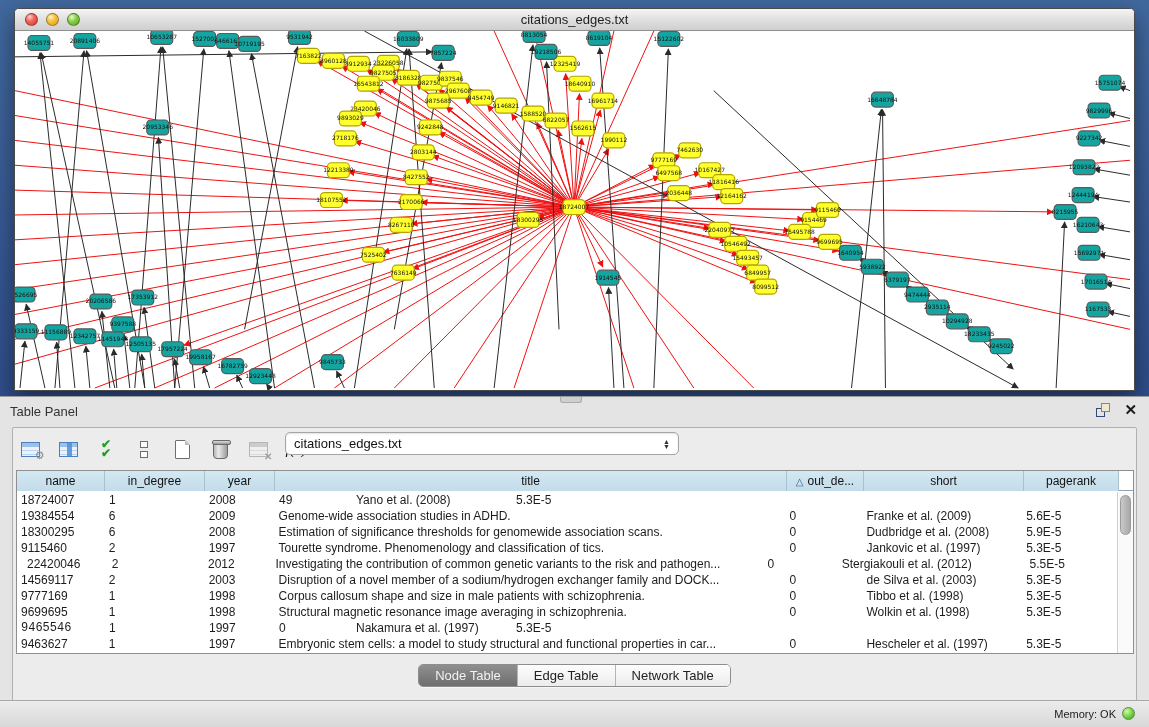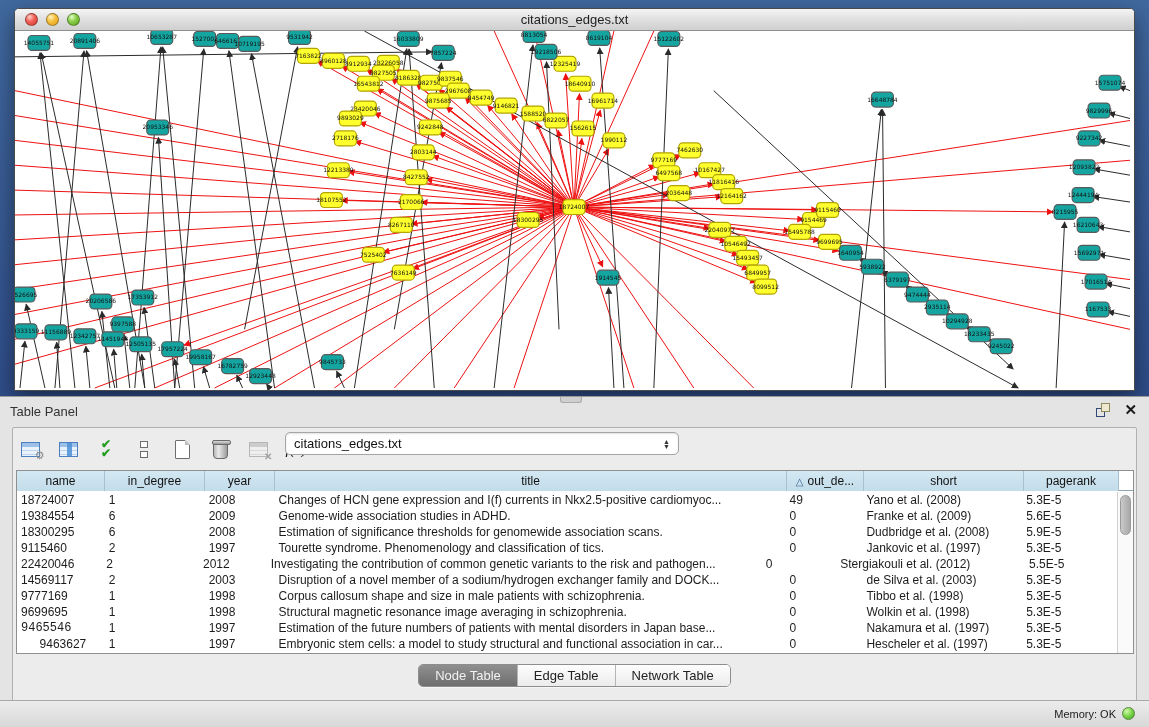--- a/index.html
+++ b/index.html
@@ -747,21 +747,20 @@
             </div>
             <div class="th" style="width: 95px; justify-content: center;">
               <span>pagerank</span>
             </div>
           </div>
         <div id="tbody">
             <div class="tr">
               <div class="td" style="width: 88px;">18724007</div>
               <div class="td" style="width: 100px;">1</div>
               <div class="td" style="width: 70px;">2008</div>
-              <div class="td" style="width: 512px;">Changes of HCN gene expression and I(f) currents in Nkx2.5-positive cardiomyoc...</div>
               <div class="td" style="width: 77px;">49</div>
               <div class="td" style="width: 160px;">Yano et al. (2008)</div>
               <div class="td" style="width: 95px;">5.3E-5</div>
             </div>
             <div class="tr">
               <div class="td" style="width: 88px;">19384554</div>
               <div class="td" style="width: 100px;">6</div>
               <div class="td" style="width: 70px;">2009</div>
               <div class="td" style="width: 512px;">Genome-wide association studies in ADHD.</div>
               <div class="td" style="width: 77px;">0</div>
@@ -780,21 +779,21 @@
             <div class="tr">
               <div class="td" style="width: 88px;">9115460</div>
               <div class="td" style="width: 100px;">2</div>
               <div class="td" style="width: 70px;">1997</div>
               <div class="td" style="width: 512px;">Tourette syndrome. Phenomenology and classification of tics.</div>
               <div class="td" style="width: 77px;">0</div>
               <div class="td" style="width: 160px;">Jankovic et al. (1997)</div>
               <div class="td" style="width: 95px;">5.3E-5</div>
             </div>
             <div class="tr">
-              <div class="td" style="width: 88px;">22420046</div>
+              <div class="td" style="width: 88px; margin-left: 6px;">22420046</div>
               <div class="td" style="width: 100px;">2</div>
               <div class="td" style="width: 70px;">2012</div>
               <div class="td" style="width: 512px;">Investigating the contribution of common genetic variants to the risk and pathogen...</div>
               <div class="td" style="width: 77px;">0</div>
               <div class="td" style="width: 160px;">Stergiakouli et al. (2012)</div>
               <div class="td" style="width: 95px; margin-left: 34px;">5.5E-5</div>
             </div>
             <div class="tr">
               <div class="td" style="width: 88px;">14569117</div>
               <div class="td" style="width: 100px;">2</div>
@@ -819,30 +818,29 @@
               <div class="td" style="width: 70px;">1998</div>
               <div class="td" style="width: 512px;">Structural magnetic resonance image averaging in schizophrenia.</div>
               <div class="td" style="width: 77px;">0</div>
               <div class="td" style="width: 160px;">Wolkin et al. (1998)</div>
               <div class="td" style="width: 95px;">5.3E-5</div>
             </div>
             <div class="tr">
               <div class="td" style="width: 88px; font-family: Liberation Mono, monospace;">9465546</div>
               <div class="td" style="width: 100px;">1</div>
               <div class="td" style="width: 70px;">1997</div>
-              <div class="td" style="width: 512px;">Estimation of the future numbers of patients with mental disorders in Japan base...</div>
               <div class="td" style="width: 77px;">0</div>
               <div class="td" style="width: 160px;">Nakamura et al. (1997)</div>
               <div class="td" style="width: 95px;">5.3E-5</div>
             </div>
             <div class="tr">
-              <div class="td" style="width: 88px; text-align: center;">9463627</div>
+              <div class="td" style="width: 88px;">9463627</div>
               <div class="td" style="width: 100px;">1</div>
               <div class="td" style="width: 70px;">1997</div>
-              <div class="td" style="width: 512px;">Embryonic stem cells: a model to study structural and functional association in car...</div>
+              <div class="td" style="width: 512px;">Embryonic stem cells: a model to study structural and functional properties in car...</div>
               <div class="td" style="width: 77px;">0</div>
               <div class="td" style="width: 160px;">Hescheler et al. (1997)</div>
               <div class="td" style="width: 95px;">5.3E-5</div>
             </div>
           </div>
         <div id="vscroll">
             <div id="vthumb"></div>
           </div>
       </div>
 

